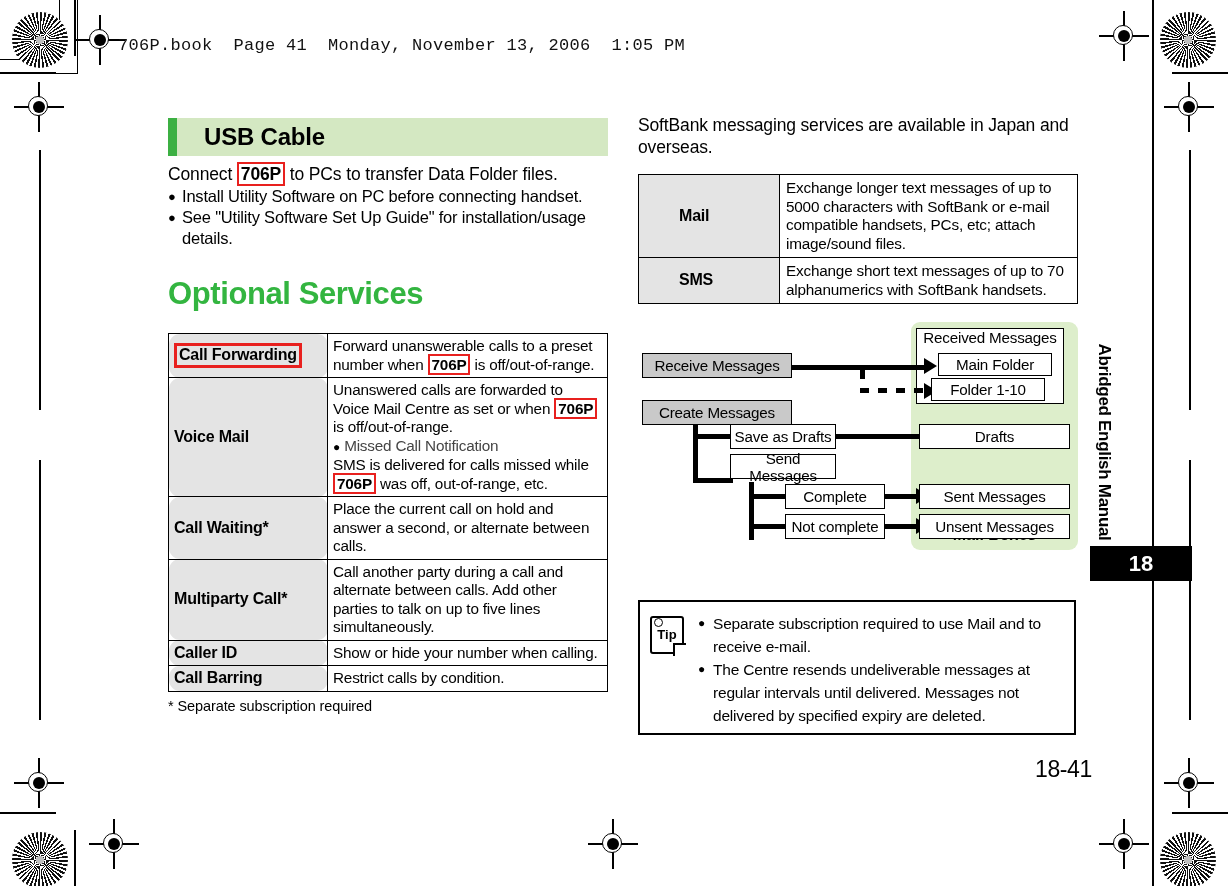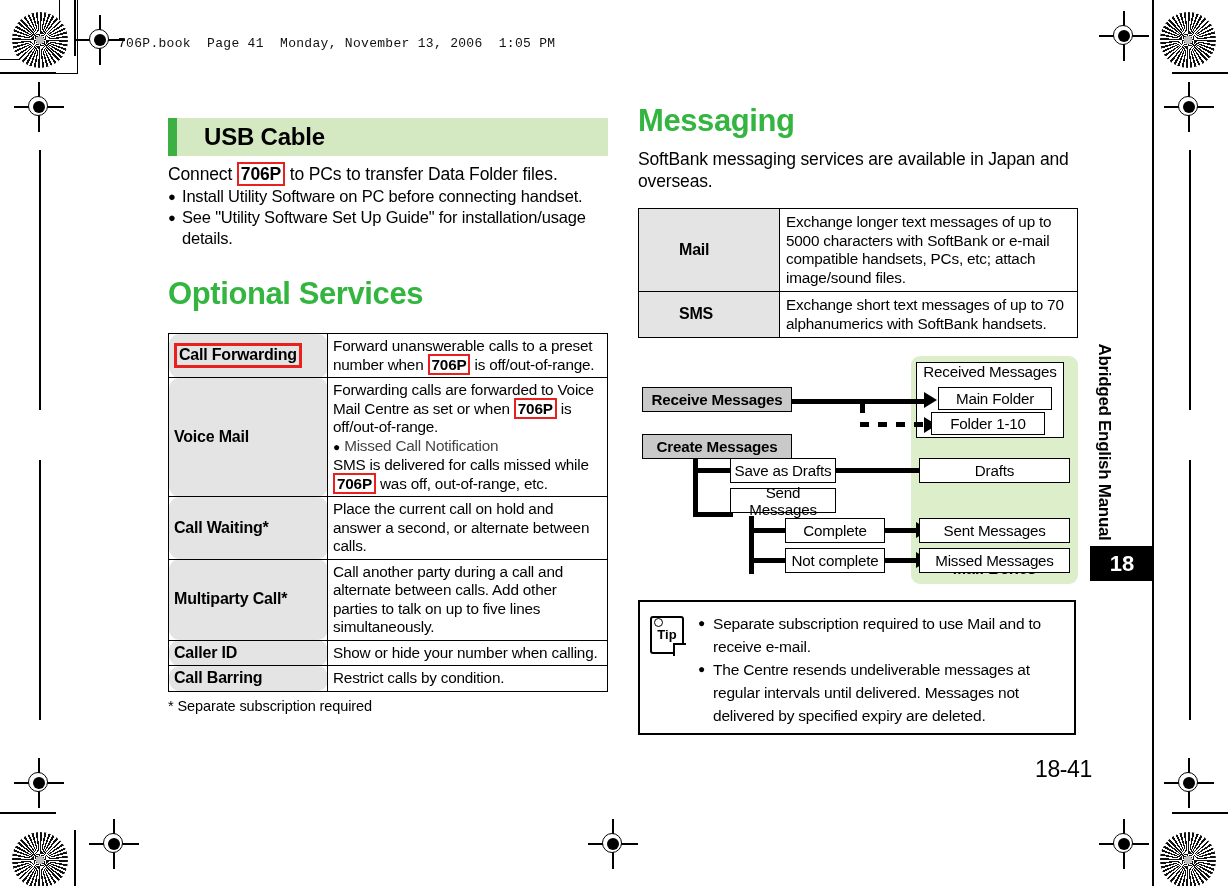--- a/index.html
+++ b/index.html
@@ -20,21 +20,21 @@
   .star{position:absolute;width:56px;height:56px;border-radius:50%;
     background:
       radial-gradient(circle at 50% 50%, #bdbdbd 0 10%, rgba(255,255,255,0) 11%),
       repeating-conic-gradient(#111 0deg 4.5deg, #fff 4.5deg 9deg);
   }
   .cropline{position:absolute;background:#000;}
 
   .cornerbox{position:absolute;border:1.5px solid #000;}
 
   
-  .bookhdr{position:absolute;left:118px;top:36px;font-family:"Liberation Mono",monospace;font-size:13px;letter-spacing:.3px;color:#111;white-space:pre;}
+  .bookhdr{position:absolute;left:118px;top:36px;font-family:"Liberation Mono",monospace;font-size:17px;letter-spacing:.3px;color:#111;white-space:pre;}
 
   .col-left{position:absolute;left:168px;top:118px;width:440px;}
   .col-right{position:absolute;left:638px;top:104px;width:440px;}
 
   
   .banner{background:#d4e8c2;height:38px;display:flex;align-items:center;}
   .banner .bar{width:9px;height:38px;background:#3cb043;flex:none;}
   .banner .ttl{font-size:24px;font-weight:bold;padding-left:27px;letter-spacing:-.2px;}
 
   .body-text{font-size:17.5px;line-height:22px;margin-top:7px;letter-spacing:-.15px;}
@@ -62,21 +62,21 @@
   table.tbl2 td{border:1px solid #000;padding:4px 6px;vertical-align:middle;line-height:18.5px;letter-spacing:-.2px;}
   table.tbl2 td.lbl{background:#e4e4e4;font-weight:bold;width:94px;font-size:16px;padding-left:40px;}
 
   
   .diagram{position:relative;width:440px;height:228px;margin-top:18px;}
   .mailboxes{position:absolute;left:273px;top:0;width:167px;height:228px;background:#ddeecb;border-radius:9px;}
   .mb-label{position:absolute;left:273px;top:204px;width:167px;text-align:center;font-size:16px;font-weight:bold;}
 
   .node{position:absolute;box-sizing:border-box;border:1.5px solid #000;background:#fff;
         font-size:15.2px;text-align:center;display:flex;align-items:center;justify-content:center;letter-spacing:-.2px;}
-  .node.grey{background:#c9c9c9;font-weight:bold;}
+  .node.grey{background:#c9c9c9;}
   .recv-group{position:absolute;left:278px;top:6px;width:148px;height:76px;border:1.5px solid #000;background:#fff;box-sizing:border-box;}
   .recv-title{position:absolute;left:278px;top:7px;width:148px;text-align:center;font-size:15.2px;letter-spacing:-.2px;}
 
   .line{position:absolute;background:#000;}
   .dots{position:absolute;height:5px;background-image:linear-gradient(to right,#000 0 9px,rgba(0,0,0,0) 9px 18px);background-size:18px 5px;}
   .arrow{position:absolute;width:0;height:0;border-top:8px solid transparent;border-bottom:8px solid transparent;border-left:13px solid #000;}
 
   
   .tipbox{position:absolute;left:638px;top:600px;width:438px;height:135px;border:2px solid #000;box-sizing:border-box;background:#fff;}
   .tipicon{position:absolute;left:10px;top:14px;width:34px;height:38px;}
@@ -85,21 +85,21 @@
   .tipicon .tiptxt{position:absolute;left:0;right:0;top:11px;text-align:center;font-size:13px;font-weight:bold;}
   .tipicon .curl{position:absolute;left:4px;top:2px;width:7px;height:7px;border:1.5px solid #000;border-radius:50%;}
   .tiplist{position:absolute;left:58px;top:10px;right:10px;}
   .tipitem{display:flex;font-size:15.5px;line-height:23px;letter-spacing:-.2px;}
   .tipitem .dot{flex:none;width:15px;font-size:12px;}
 
   
   .sidetab{position:absolute;left:1091px;top:345px;width:26px;height:200px;}
   .sidetext{position:absolute;left:-87px;top:87px;width:200px;text-align:center;
     transform:rotate(90deg);font-size:17px;font-weight:bold;letter-spacing:-.3px;white-space:nowrap;}
-  .numtab{position:absolute;left:1090px;top:546px;width:64px;height:35px;background:#000;color:#fff;
+  .numtab{position:absolute;left:1090px;top:546px;width:102px;height:35px;background:#000;color:#fff;
     display:flex;align-items:center;justify-content:center;font-size:22px;font-weight:bold;}
   .pagenum{position:absolute;left:1035px;top:756px;font-size:23px;letter-spacing:-.4px;}
 </style>
 </head>
 <body>
 
 <div class="page">
 
   <div class="cornerbox" style="left:-4px;top:-4px;width:62px;height:62px;"></div>
   <div class="cornerbox" style="left:-40px;top:-40px;width:116px;height:112px;"></div>
@@ -209,21 +209,21 @@
         <td class="lbl boxed">
           <span class="lblbox">Call Forwarding</span>
         </td>
         <td>
           <span>Forward unanswerable calls to a preset number when </span><span class="tok">706P</span><span> is off/out-of-range.</span>
         </td>
       </tr>
       <tr>
         <td class="lbl">Voice Mail</td>
         <td>
-          <span>Forwarding calls are forwarded to Voice Mail Centre as set or when </span><span class="tok">706P</span><span> is off/out-of-range.</span><br>
+          <span>Unanswered calls are forwarded to Voice Mail Centre as set or when </span><span class="tok">706P</span><span> is off/out-of-range.</span><br>
           <span style="font-size:12px;">●</span>
           <span style="color:#444;">Missed Call Notification</span><br>
           <span>SMS is delivered for calls missed while </span><span class="tok">706P</span><span> was off, out-of-range, etc.</span>
         </td>
       </tr>
       <tr>
         <td class="lbl">Call Waiting*</td>
         <td>Place the current call on hold and answer a second, or alternate between calls.</td>
       </tr>
       <tr>
@@ -239,21 +239,20 @@
         <td>Restrict calls by condition.</td>
       </tr>
     </tbody>
       </table>
 
     <div class="foot">*  Separate subscription required</div>
   </div>
 
   <div class="col-right">
 
-    <div class="hdr-green">Messaging</div>
     <div class="body-text" style="margin-top:10px;">SoftBank messaging services are available in Japan and overseas.</div>
 
     <table class="tbl2">
       <tbody>
           <tr>
         <td class="lbl">Mail</td>
         <td>Exchange longer text messages of up to 5000 characters with SoftBank or e-mail compatible handsets, PCs, etc; attach image/sound files.</td>
       </tr>
       <tr>
         <td class="lbl">SMS</td>
@@ -296,21 +295,21 @@
       <div class="node grey" style="left:4px;top:78px;width:150px;height:25px;">Create Messages</div>
       <div class="node" style="left:92px;top:102px;width:106px;height:25px;">Save as Drafts</div>
       <div class="node" style="left:92px;top:132px;width:106px;height:25px;">Send Messages</div>
       <div class="node" style="left:147px;top:162px;width:100px;height:25px;">Complete</div>
       <div class="node" style="left:147px;top:192px;width:100px;height:25px;">Not complete</div>
 
       <div class="node" style="left:300px;top:31px;width:114px;height:23px;">Main Folder</div>
       <div class="node" style="left:293px;top:56px;width:114px;height:23px;">Folder 1-10</div>
       <div class="node" style="left:281px;top:102px;width:151px;height:25px;">Drafts</div>
       <div class="node" style="left:281px;top:162px;width:151px;height:25px;">Sent Messages</div>
-      <div class="node" style="left:281px;top:192px;width:151px;height:25px;">Missed Messages</div>
+      <div class="node" style="left:281px;top:192px;width:151px;height:25px;">Unsent Messages</div>
     </div>
   </div>
 
   <div class="tipbox">
     <div class="tipicon">
       <div class="sheet"></div>
       <div class="curl"></div>
       <div class="tiptxt">Tip</div>
       <div class="corner"></div>
     </div>

